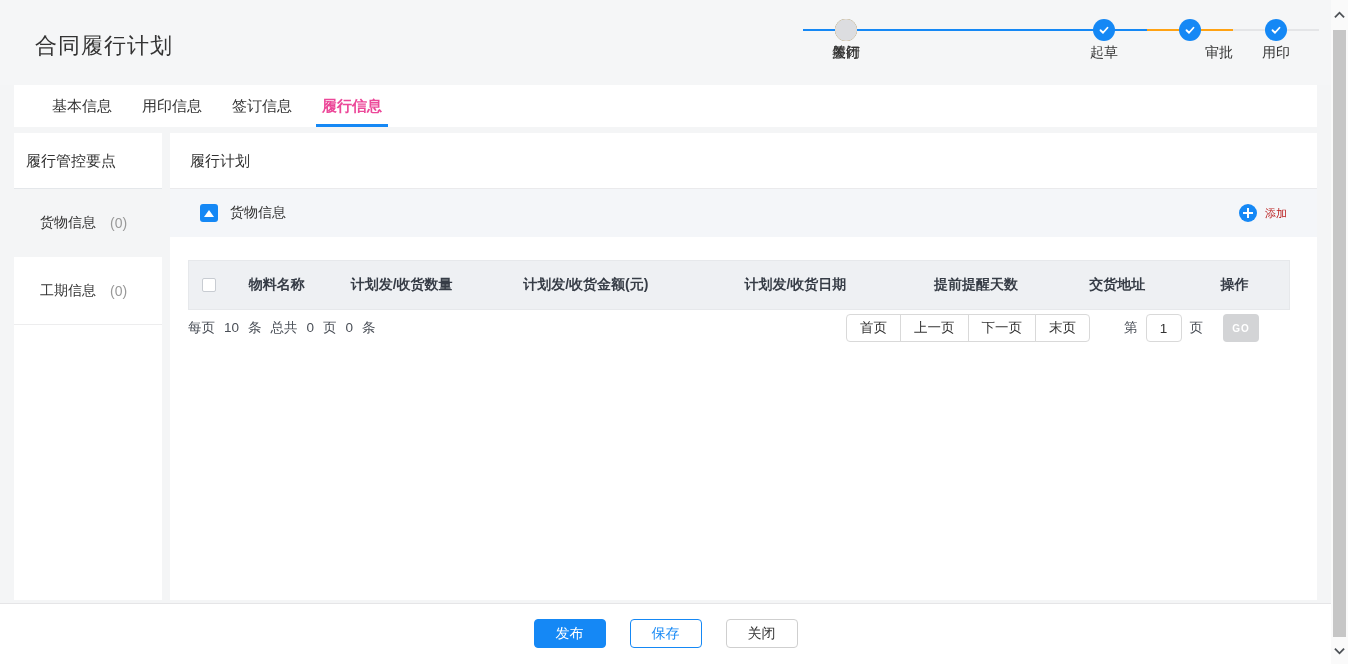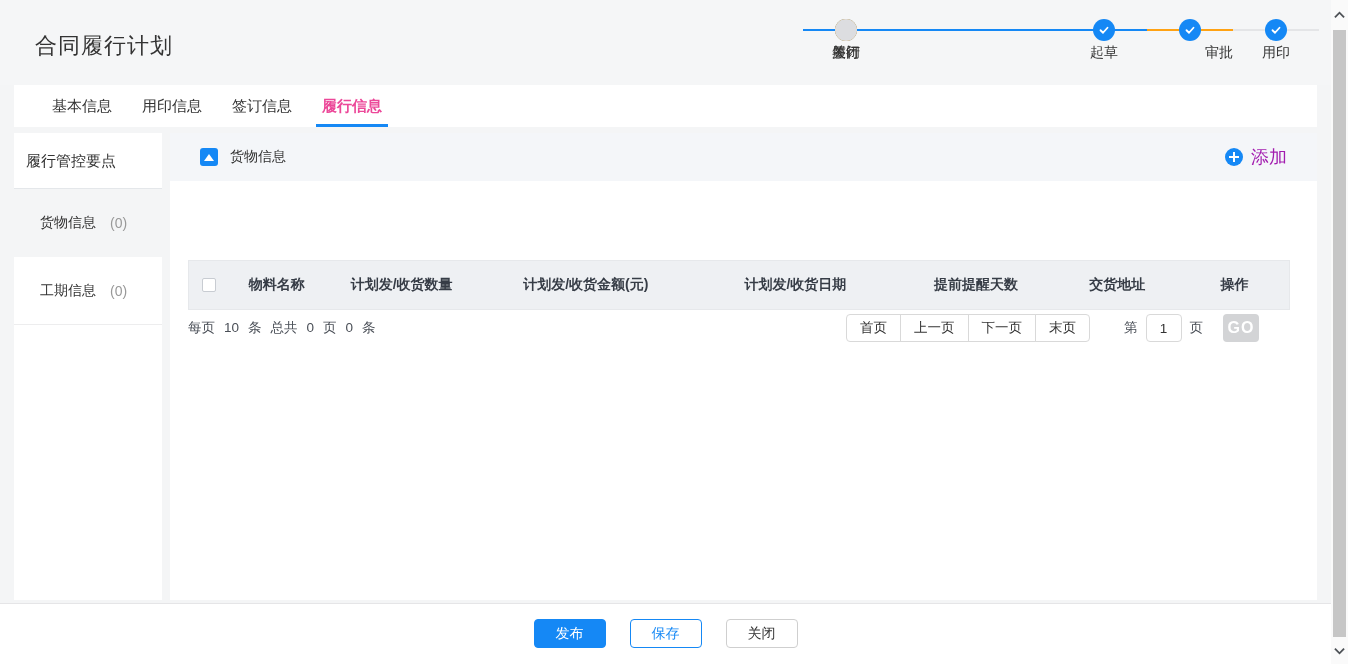--- a/index.html
+++ b/index.html
@@ -58,21 +58,21 @@
   .section-bar { position:relative; height:48px; background:#f4f6f9; display:flex; align-items:center; }
   .collapse-toggle { width:18px; height:18px; margin-left:30px; background:#1588f5; border-radius:3px;
                      display:flex; align-items:center; justify-content:center; cursor:pointer; }
   .tri-up { width:0; height:0; border-left:5px solid transparent; border-right:5px solid transparent;
             border-bottom:7px solid #fff; }
   .section-label { margin-left:12px; font-size:14px; color:#333; }
   .add-btn { position:absolute; right:30px; top:0; height:48px; display:flex; align-items:center; cursor:pointer; }
   .plus-circle { position:relative; width:18px; height:18px; border-radius:50%; background:#1588f5; margin-right:8px; }
   .plus-circle::before { content:""; position:absolute; left:4px; top:8px; width:10px; height:2px; background:#fff; }
   .plus-circle::after  { content:""; position:absolute; left:8px; top:4px; width:2px; height:10px; background:#fff; }
-  .add-label { font-size:18px; color:#a21caf; }
+  .add-label { font-size:11px; color:#b91c1c; }
 
   
   .table-head { position:absolute; top:127px; left:18px; width:1102px; height:50px;
                 background:#eef0f3; border:1px solid #e6e8eb; display:flex; align-items:center; }
   .th { font-size:14px; font-weight:bold; color:#363c46; text-align:center; }
   .th-check { width:40px; display:flex; justify-content:center; }
   .checkbox { width:14px; height:14px; background:#fff; border:1px solid #c8ccd2; border-radius:2px; cursor:pointer; }
   .th-c1{width:96px;} .th-c2{width:154px;} .th-c3{width:215px;} .th-c4{width:205px;}
   .th-c5{width:157px;} .th-c6{width:126px;} .th-c7{width:109px;}
 
@@ -83,21 +83,21 @@
   .pager-controls { margin-left:auto; display:flex; align-items:center; }
   .pg-group { display:flex; }
   .pg-btn { height:28px; line-height:26px; padding:0 13px; background:#fff; border:1px solid #d9d9d9;
             margin-left:-1px; font-size:13.5px; color:#333; cursor:pointer; }
   .pg-btn:first-child { border-radius:4px 0 0 4px; margin-left:0; }
   .pg-btn:last-child { border-radius:0 4px 4px 0; }
   .jump-prefix { margin-left:34px; }
   .page-input { width:36px; height:28px; margin:0 8px; border:1px solid #d9d9d9; border-radius:4px;
                 text-align:center; font-size:13.5px; color:#333; font-family:inherit; outline:none; }
   .go-btn { width:36px; height:28px; margin-left:20px; background:#d3d4d6; color:#fff; border:none;
-            border-radius:4px; font-size:16px; font-weight:bold; letter-spacing:1px; cursor:pointer; }
+            border-radius:4px; font-size:10px; font-weight:bold; letter-spacing:1px; cursor:pointer; }
 
   
   .footer { position:absolute; left:0; top:603px; width:1331px; height:61px; background:#fff;
             border-top:1px solid #e5e5e7; display:flex; justify-content:center; align-items:flex-start;
             padding-top:15px; gap:24px; }
   .btn { height:29px; min-width:72px; padding:0 20px; font-size:14px; border-radius:4px; cursor:pointer;
          font-family:inherit; }
   .btn-primary { background:#1588f5; border:1px solid #1588f5; color:#fff; }
   .btn-outline-blue { background:#fff; border:1px solid #1588f5; color:#1588f5; }
   .btn-outline-gray { background:#fff; border:1px solid #cfcfcf; color:#333; }
@@ -184,20 +184,21 @@
       <span>货物信息</span>
       <span class="side-count">(0)</span>
     </div>
     <div class="side-item">
       <span>工期信息</span>
       <span class="side-count">(0)</span>
     </div>
   </div>
 
   <div class="main">
+    <div class="main-title">履行计划</div>
 
     <div class="section-bar">
       <div class="collapse-toggle">
         <div class="tri-up"></div>
       </div>
       <div class="section-label">货物信息</div>
       <div class="add-btn">
         <div class="plus-circle"></div>
         <div class="add-label">添加</div>
       </div>

